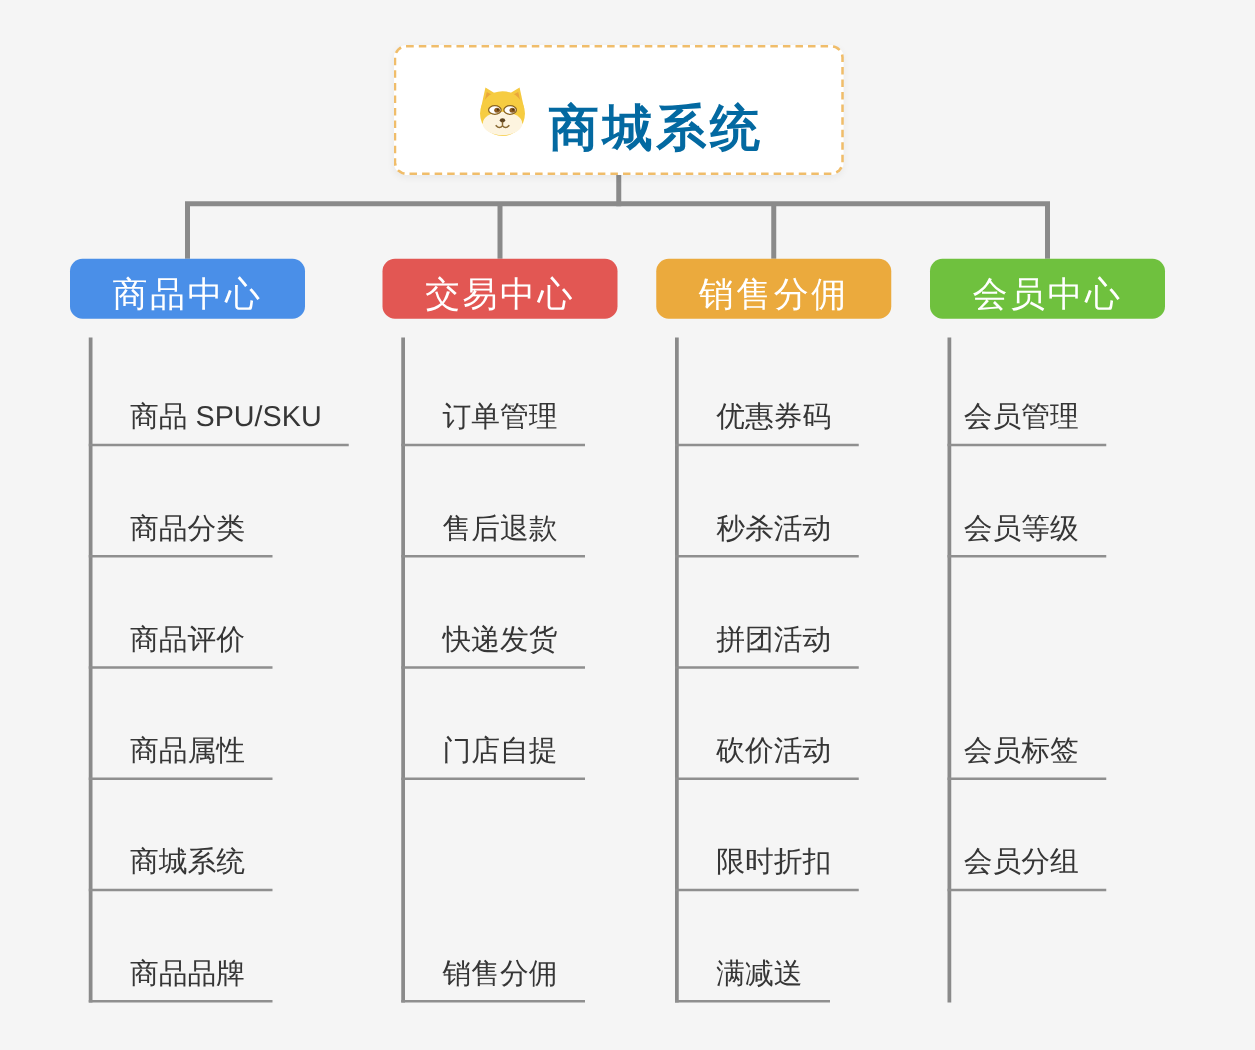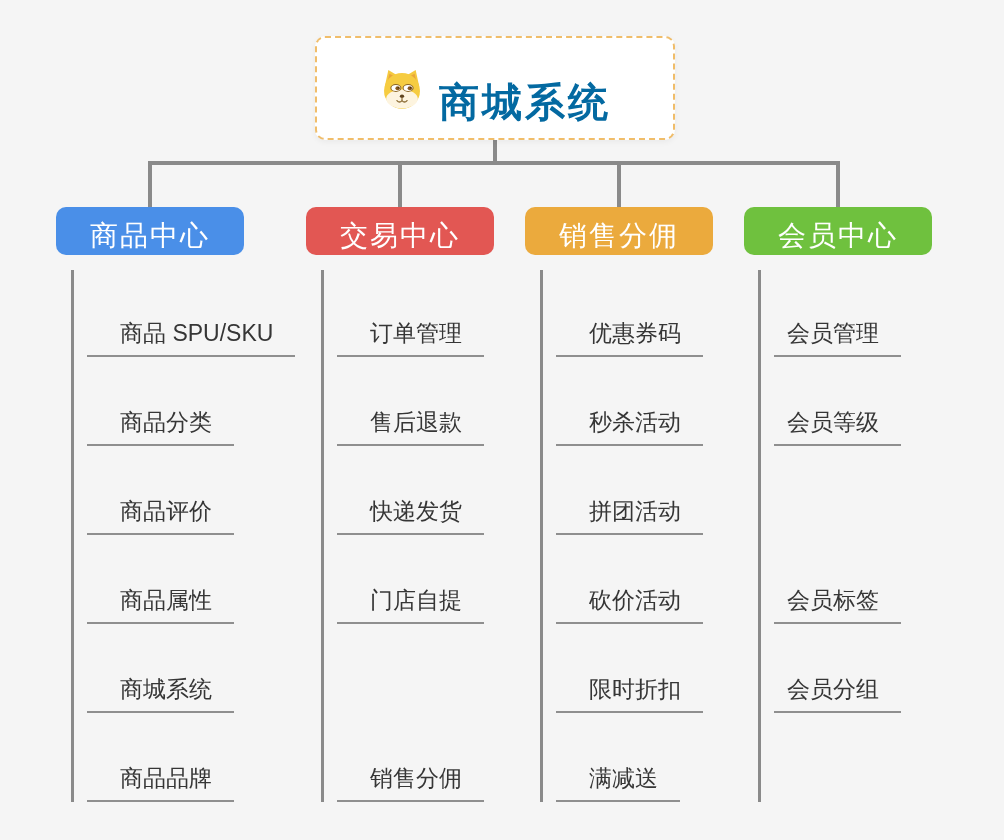--- a/index.html
+++ b/index.html
@@ -29,21 +29,20 @@
   }
   .bh0{left:56px;} .bh1{left:306px;} .bh2{left:525px;} .bh3{left:744px;}
   
   .trunk{position:absolute;top:270px;width:3px;height:532px;background:#8a8a8a;}
   .tr0{left:71px;} .tr1{left:321px;} .tr2{left:540px;} .tr3{left:758px;}
   
   .leaf{
     position:absolute;display:inline-block;white-space:nowrap;
     padding:0 22px 8px 33px;font-size:23px;line-height:28px;color:#363636;
     border-bottom:2px solid #8f8f8f;
-    margin-left:16px;
   }
   .lc0{left:71px;} .lc1{left:321px;} .lc2{left:540px;} .lc3{left:758px;padding-left:13px;}
   .lr0{top:319px;} .lr1{top:408px;} .lr2{top:497px;} .lr3{top:586px;text-align:center;} .lr4{top:675px;} .lr5{top:764px;}
 </style>
 </head>
 <body>
 
 <div class="canvas">
 
   <div class="line" style="left:493px;top:140px;width:4px;height:25px"></div>

